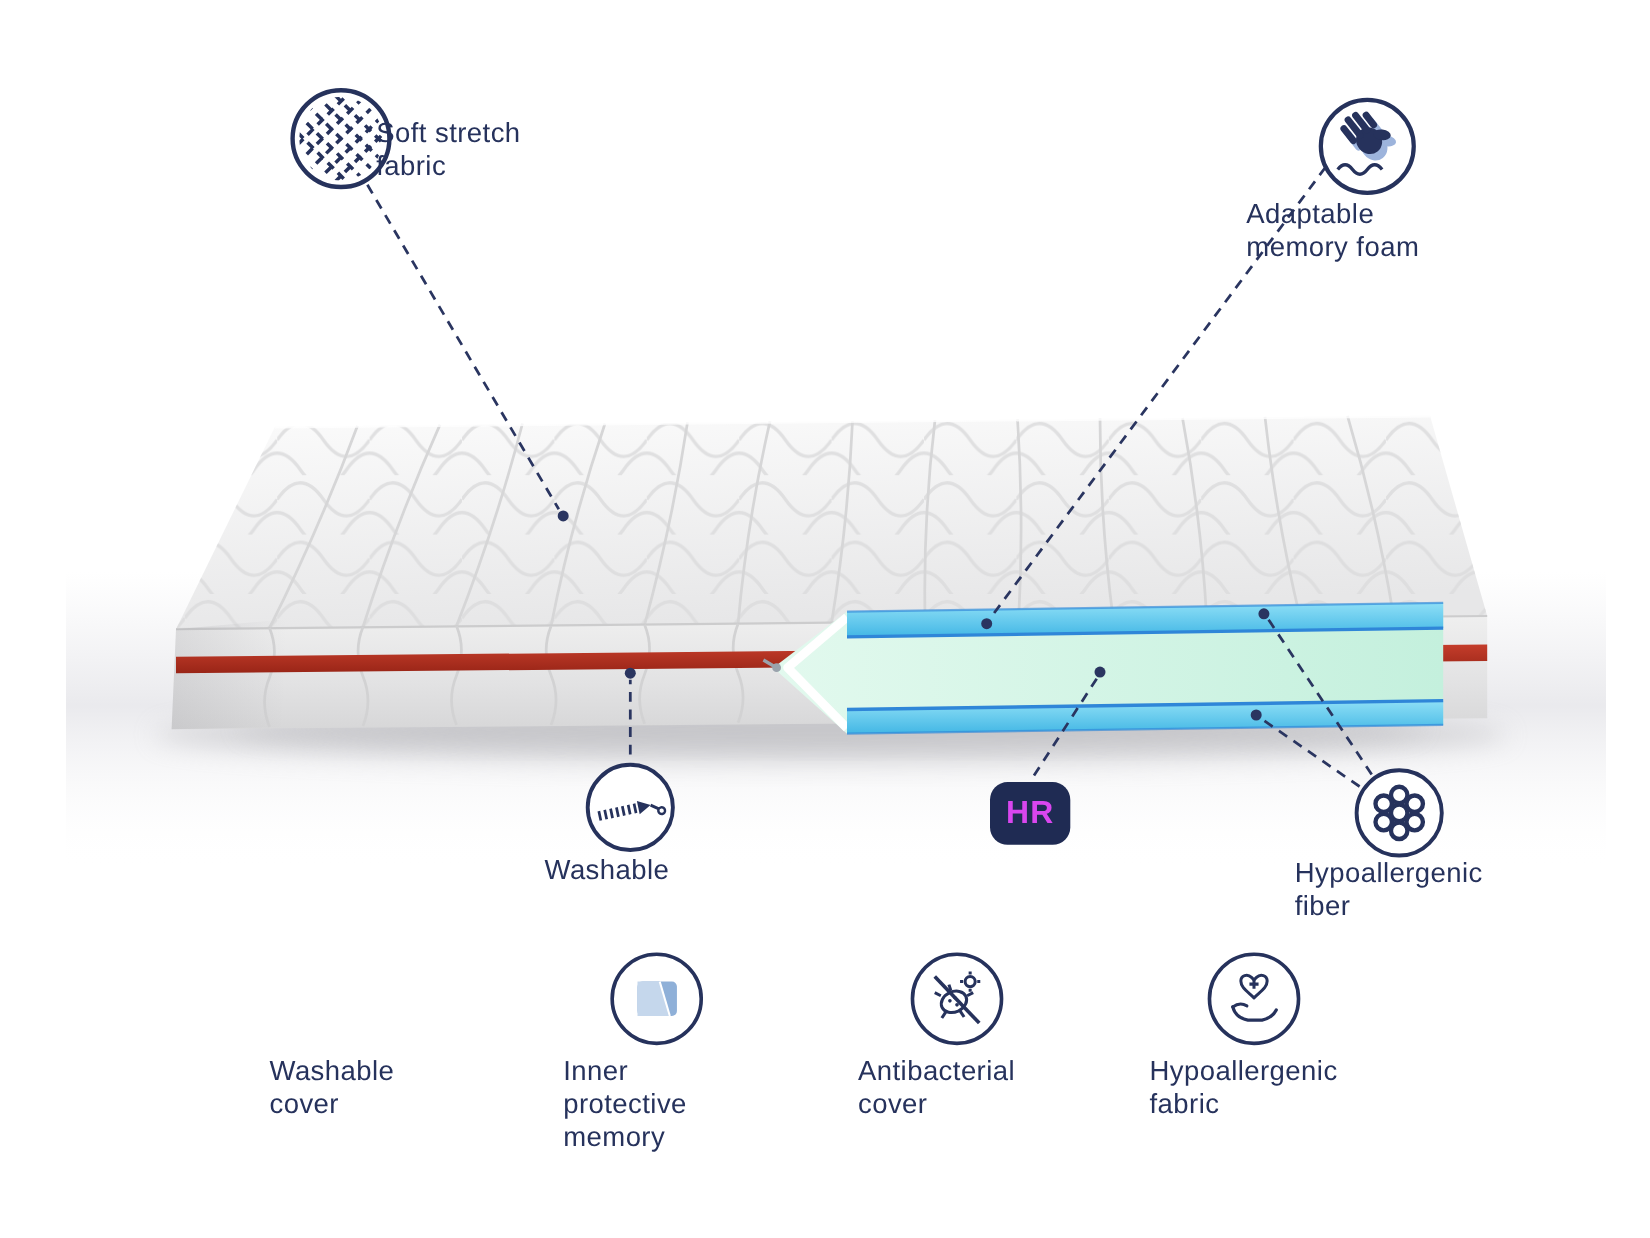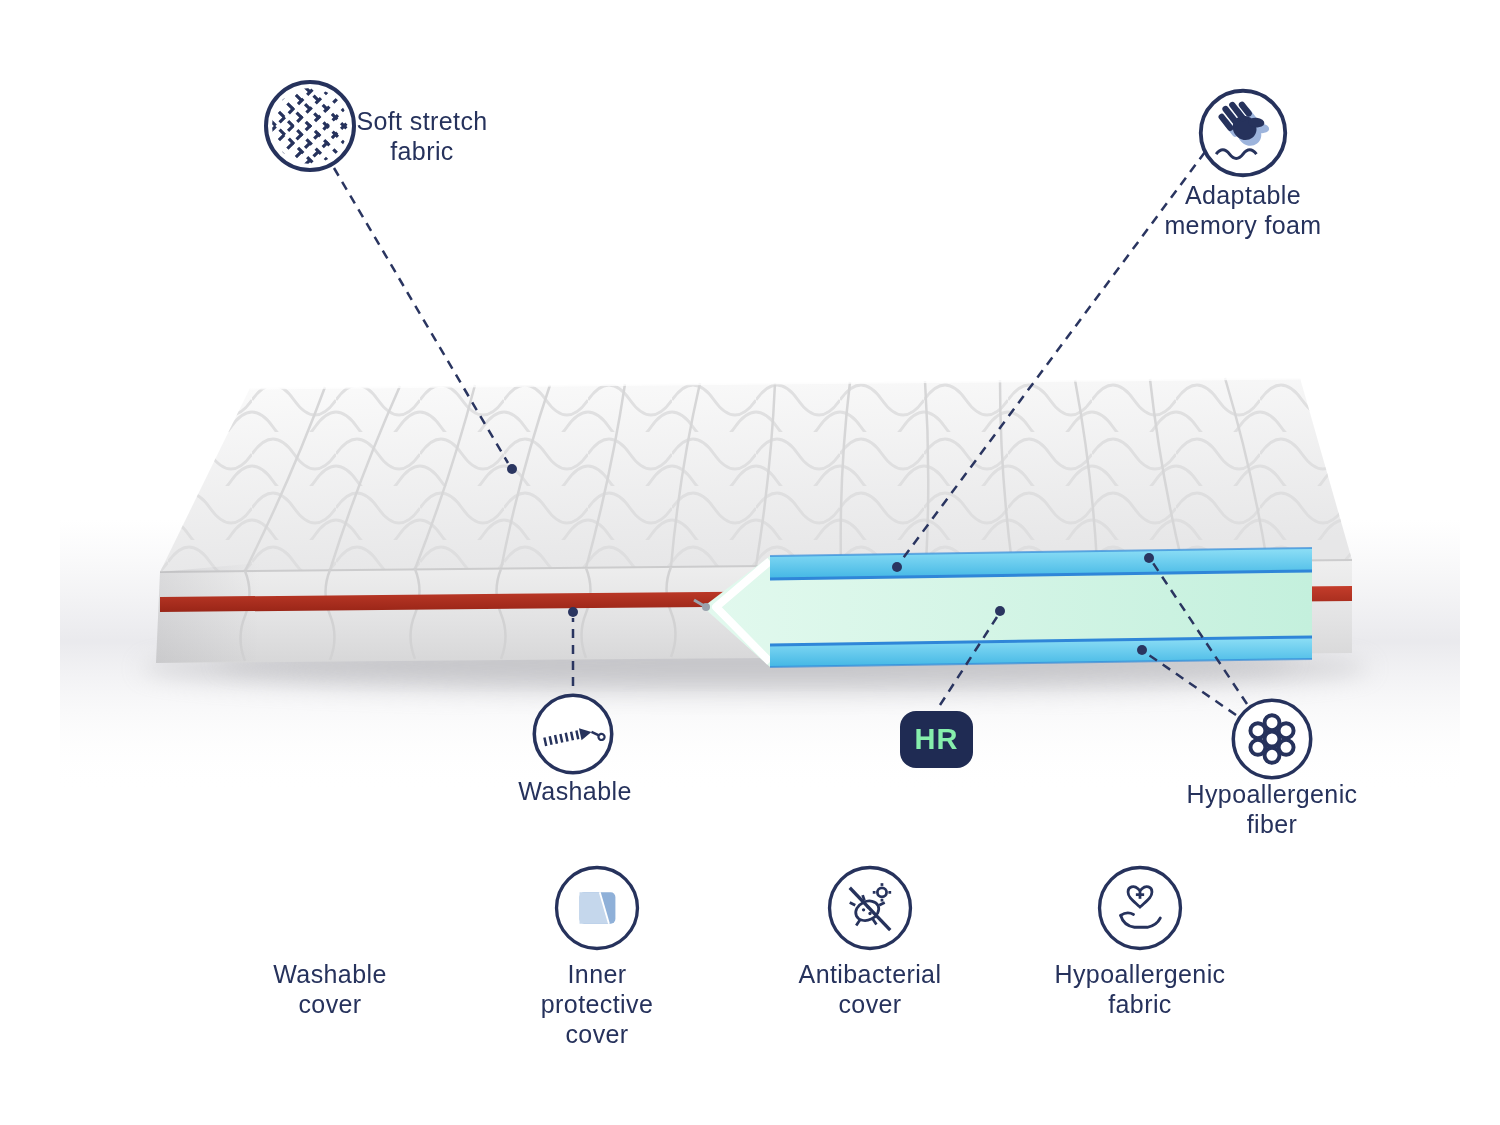--- a/index.html
+++ b/index.html
@@ -1,24 +1,24 @@
 <!DOCTYPE html>
 <html><head>
 <meta charset="utf-8">
 <style>
   html,body{margin:0;padding:0;background:#fff;}
   .stage{position:relative;width:1500px;height:1125px;background:#ffffff;overflow:hidden;
          font-family:"Liberation Sans",sans-serif;}
   .scene{position:absolute;left:0;top:0;width:1500px;height:1125px;}
   .icon{position:absolute;}
   .icon svg{width:100%;height:100%;display:block;}
-  .label{position:absolute;font-size:25px;line-height:1.2;color:#26325c;text-align:center;
+  .label{position:absolute;font-size:25px;line-height:1.2;color:#26325c;text-align:left;
          white-space:pre-line;letter-spacing:.4px;}
   .hr-badge{position:absolute;left:900px;top:711px;width:73px;height:57px;background:#1f2b53;
-            border-radius:16px;color:#86efac;display:flex;align-items:center;justify-content:center;
+            border-radius:16px;color:#d946ef;display:flex;align-items:center;justify-content:center;
             font-size:29px;font-weight:bold;letter-spacing:1px;}
 </style>
 </head>
 <body>
 
 <div class="stage">
 
   <svg class="scene" viewBox="0 0 1500 1125">
     <defs>
       <linearGradient id="topGrad" x1="0" y1="0" x2="0.25" y2="1">
@@ -263,19 +263,19 @@
       <line x1="45.5" y1="35.5" x2="54.5" y2="35.5" stroke="#26325c" stroke-width="3"></line>
       <path d="M29,58 q3,11 15,13 h14 q10,-2 14,-10" fill="none" stroke="#26325c" stroke-width="3.2" stroke-linecap="round"></path>
       <path d="M29,58 q7,-5 14,-1" fill="none" stroke="#26325c" stroke-width="3" stroke-linecap="round"></path>
     </svg>
   </div>
 
   <div class="label" style="left:245px;top:959px;width:170px">Washable
 cover</div>
   <div class="label" style="left:512px;top:959px;width:170px">Inner
 protective
-cover</div>
+memory</div>
   <div class="label" style="left:780px;top:959px;width:180px">Antibacterial
 cover</div>
   <div class="label" style="left:1045px;top:959px;width:190px">Hypoallergenic
 fabric</div>
 
 </div>
 
 </body></html>

